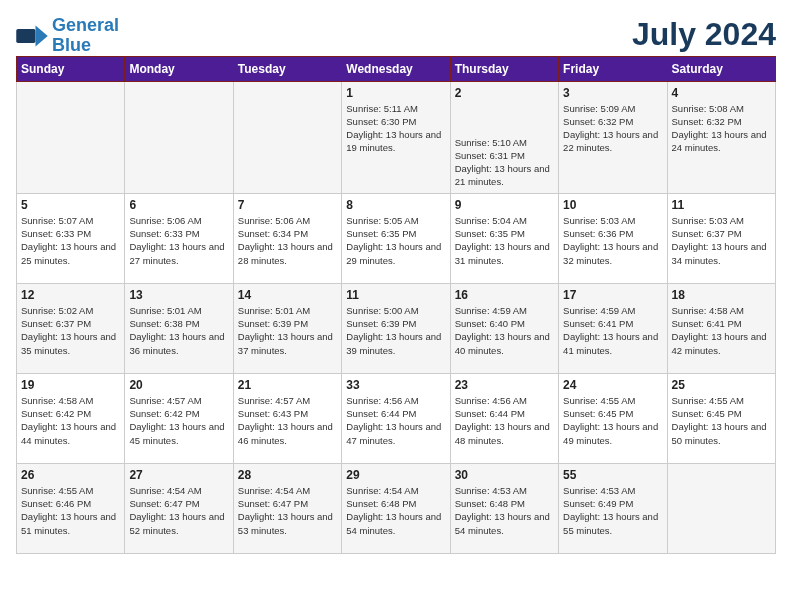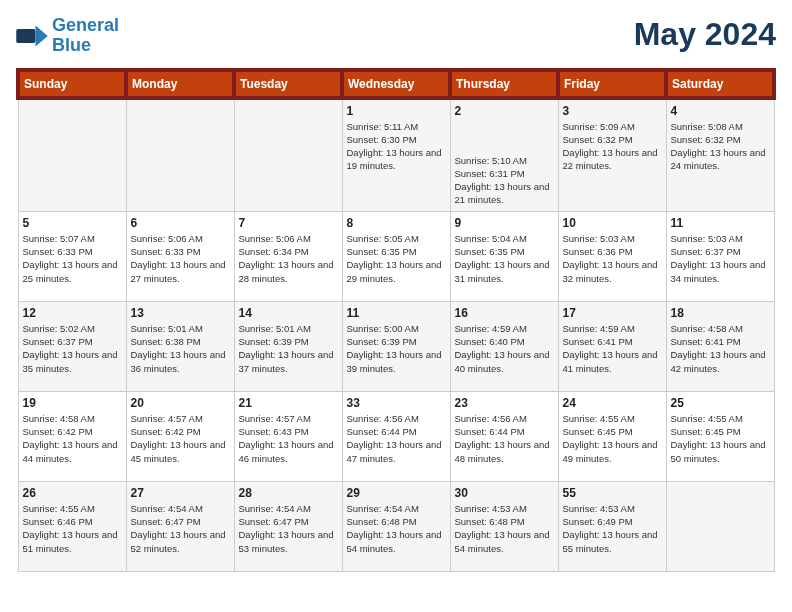--- a/index.html
+++ b/index.html
@@ -7,21 +7,21 @@
       font-family: Arial, sans-serif;
       background: #fff;
       width: 792px;
       min-height: 612px;
       padding: 16px;
     }
     .header {
       display: flex;
       justify-content: space-between;
       align-items: flex-start;
-      margin-bottom: 12px;
+      margin-bottom: 0;
     }
     .logo {
       display: flex;
       align-items: center;
       gap: 4px;
     }
     .logo-text {
       font-size: 18px;
       font-weight: bold;
       color: #1a3a5c;
@@ -46,27 +46,27 @@
     .location {
       font-size: 15px;
       color: #444;
     }
     .calendar {
       width: 100%;
       border-collapse: collapse;
       table-layout: fixed;
     }
     .calendar th {
-      background: #c2410c;
+      background: #4c1d95;
       color: #fff;
       font-size: 12px;
       font-weight: bold;
       padding: 5px 4px;
       text-align: left;
-      border: 4px solid #7f1d1d;
+      border: 1px solid #7f1d1d;
     }
     .calendar td {
       border: 1px solid #ccc;
       vertical-align: top;
       padding: 4px 4px;
       font-size: 10px;
       color: #333;
       height: 90px;
       background: #fff;
     }
@@ -99,21 +99,21 @@
     <svg class="logo-icon" width="36" height="32" viewBox="0 0 36 32">
       <rect x="0" y="8" width="22" height="16" rx="2" fill="#1a3a5c"></rect>
       <polygon points="22,4 36,16 22,28" fill="#2a7ab8"></polygon>
     </svg>
     <div class="logo-text">
       <span>General</span><br>
       <span style="color:#2a7ab8">Blue</span>
     </div>
   </div>
   <div class="title-block">
-    <div class="month-year">May 2024</div>
+    <div class="month-year">July 2024</div>
   </div>
 </div>
 
 <table class="calendar">
   <thead>
     <tr>
     <th>Sunday</th>
         <th>Monday</th>
         <th>Tuesday</th>
         <th>Wednesday</th>

